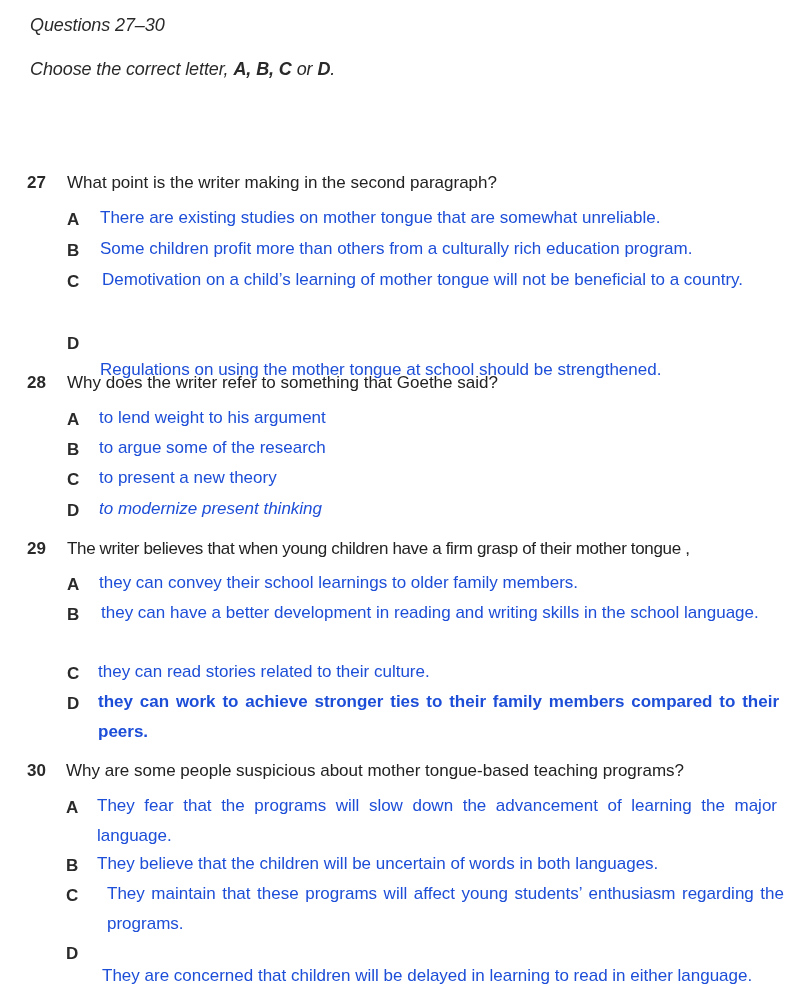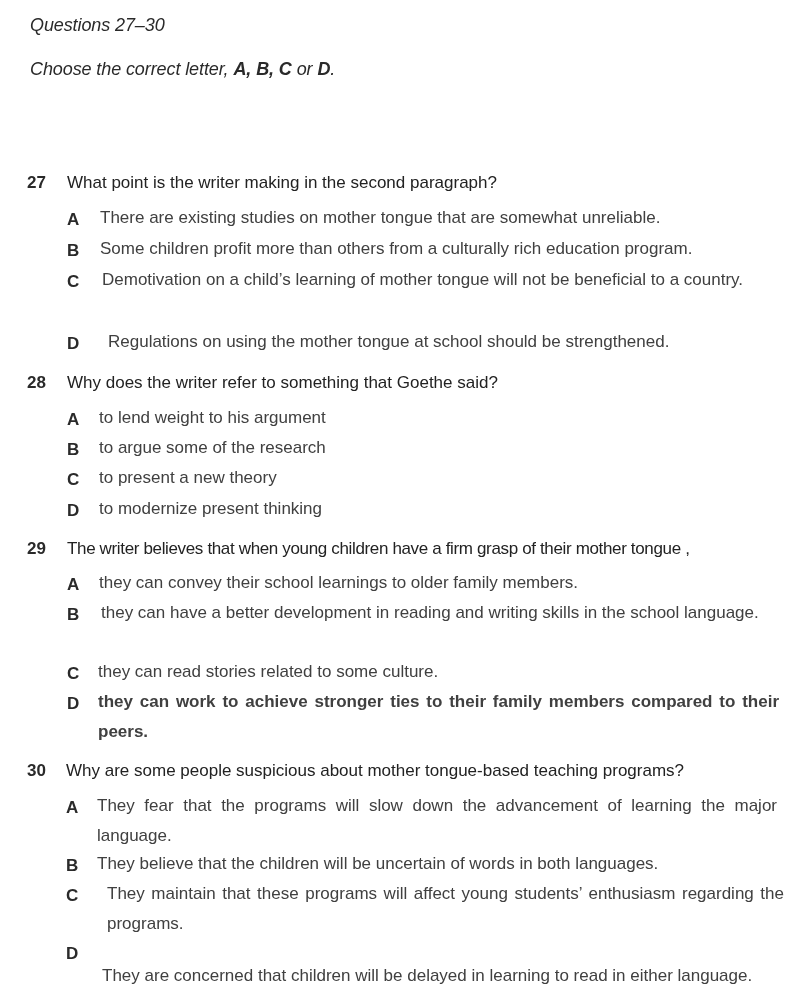--- a/index.html
+++ b/index.html
@@ -21,21 +21,21 @@
   }
   .q-text {
     position: absolute; left: 67px; font-size: 17px; color: #222; white-space: nowrap;
     transform-origin: left top;
   }
   .opt { position: absolute; left: 0; width: 799px; }
   .opt-letter {
     position: absolute; left: 67px; font-weight: bold; font-size: 17px; color: #2a2a2a;
   }
   .opt-text {
-    position: absolute; font-size: 17px; color: #404040; line-height: 30px;
+    position: absolute; font-size: 17px; color: #1d4ed8; line-height: 30px;
     text-align: justify; text-align-last: left;
   }
   .opt-text.single { white-space: nowrap; }
 </style>
 </head>
 <body>
 
 <div class="page">
 
   <div class="instr" style="top:15px;">Questions 27–30</div>
@@ -59,59 +59,59 @@
   <div class="opt" style="top:234px;">
     <span class="opt-letter" style="top:7px;">B</span>
     <span class="opt-text single" style="left:100px;">Some children profit more than others from a culturally rich education program.</span>
   </div>
   <div class="opt" style="top:265px;">
     <span class="opt-letter" style="top:7px;">C</span>
     <span class="opt-text" style="left:102px; width:688px;">Demotivation on a child’s learning of mother tongue will not be beneficial to a country.</span>
   </div>
   <div class="opt" style="top:327px;">
     <span class="opt-letter" style="top:7px;">D</span>
-    <span class="opt-text single" style="left:108px;">Regulations on using the mother tongue at school should be strengthened.</span>
+    <span class="opt-text single" style="left:100px;margin-top:28px;">Regulations on using the mother tongue at school should be strengthened.</span>
   </div>
 
   <div class="q-row" style="top:373px;">
     <span class="q-num">28</span>
     <span class="q-text">Why does the writer refer to something that Goethe said?</span>
   </div>
   <div class="opt" style="top:403px;">
     <span class="opt-letter" style="top:7px;">A</span>
     <span class="opt-text single" style="left:99px;">to lend weight to his argument</span>
   </div>
   <div class="opt" style="top:433px;">
     <span class="opt-letter" style="top:7px;">B</span>
     <span class="opt-text single" style="left:99px;">to argue some of the research</span>
   </div>
   <div class="opt" style="top:463px;">
     <span class="opt-letter" style="top:7px;">C</span>
     <span class="opt-text single" style="left:99px;">to present a new theory</span>
   </div>
   <div class="opt" style="top:494px;">
     <span class="opt-letter" style="top:7px;">D</span>
-    <span class="opt-text single" style="left:99px;">to modernize present thinking</span>
+    <span class="opt-text single" style="left:99px;font-style:italic;">to modernize present thinking</span>
   </div>
 
   <div class="q-row" style="top:539px;">
     <span class="q-num">29</span>
     <span class="q-text" style="letter-spacing:-0.35px;">The writer believes that when young children have a firm grasp of their mother tongue ,</span>
   </div>
   <div class="opt" style="top:568px;">
     <span class="opt-letter" style="top:7px;">A</span>
     <span class="opt-text single" style="left:99px;">they can convey their school learnings to older family members.</span>
   </div>
   <div class="opt" style="top:598px;">
     <span class="opt-letter" style="top:7px;">B</span>
     <span class="opt-text" style="left:101px; width:680px;">they can have a better development in reading and writing skills in the school language.</span>
   </div>
   <div class="opt" style="top:657px;">
     <span class="opt-letter" style="top:7px;">C</span>
-    <span class="opt-text single" style="left:98px;">they can read stories related to some culture.</span>
+    <span class="opt-text single" style="left:98px;">they can read stories related to their culture.</span>
   </div>
   <div class="opt" style="top:687px;">
     <span class="opt-letter" style="top:7px;">D</span>
     <span class="opt-text" style="left:98px; width:681px;font-weight:bold;">they can work to achieve stronger ties to their family members compared to their peers.</span>
   </div>
 
   <div class="q-row" style="top:761px;">
     <span class="q-num">30</span>
     <span class="q-text" style="left:66px;">Why are some people suspicious about mother tongue-based teaching programs?</span>
   </div>

